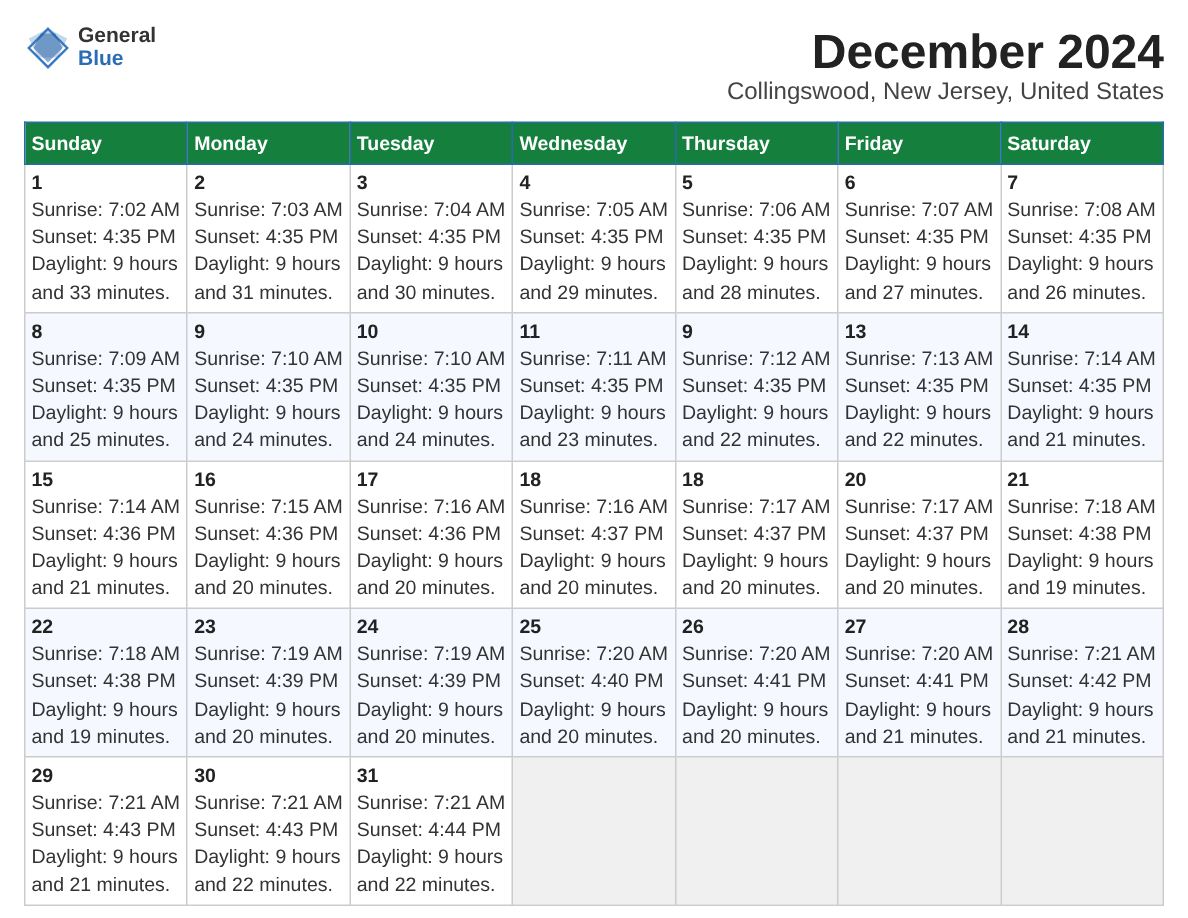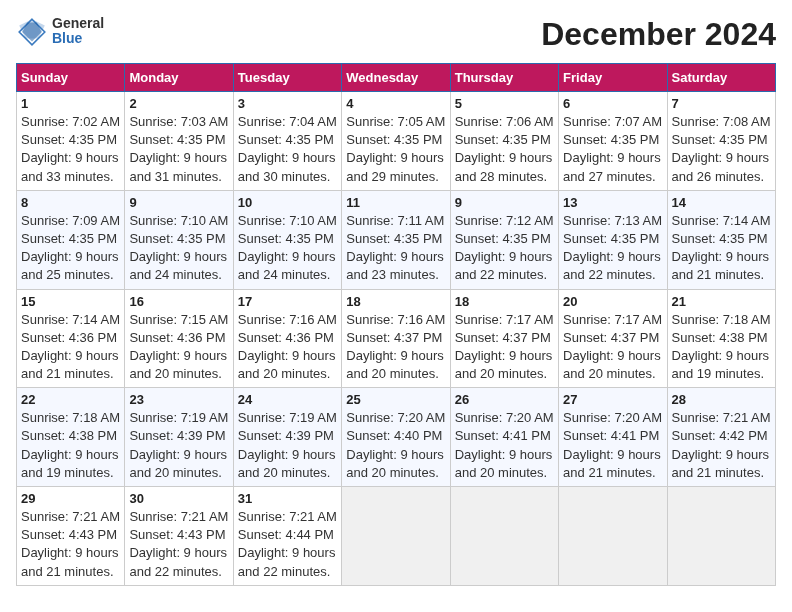--- a/index.html
+++ b/index.html
@@ -46,21 +46,21 @@
       font-size: 16px;
       font-weight: normal;
       color: #444;
     }
     .calendar {
       width: 100%;
       border-collapse: collapse;
       font-size: 11px;
     }
     .calendar th {
-      background-color: #be185d;
+      background-color: #15803d;
       color: #fff;
       padding: 6px 4px;
       text-align: left;
       font-size: 13px;
       font-weight: bold;
       border: 1px solid #2a6aaf;
     }
     .calendar td {
       border: 1px solid #ccc;
       vertical-align: top;
@@ -98,20 +98,21 @@
       <polygon points="20,4 36,12 28,28 12,28 4,12" fill="#3a7abf" opacity="0.3"></polygon>
       <polygon points="14,8 26,8 32,20 20,32 8,20" fill="#1a5a9f" opacity="0.5"></polygon>
     </svg>
     <div class="logo-text">
       <span class="general">General</span>
       <span class="blue">Blue</span>
     </div>
   </div>
   <div class="title-block">
     <h1>December 2024</h1>
+    <h2>Collingswood, New Jersey, United States</h2>
   </div>
 </div>
 
 <table class="calendar">
   <thead>
     <tr>
     <th>Sunday</th>
         <th>Monday</th>
         <th>Tuesday</th>
         <th>Wednesday</th>

